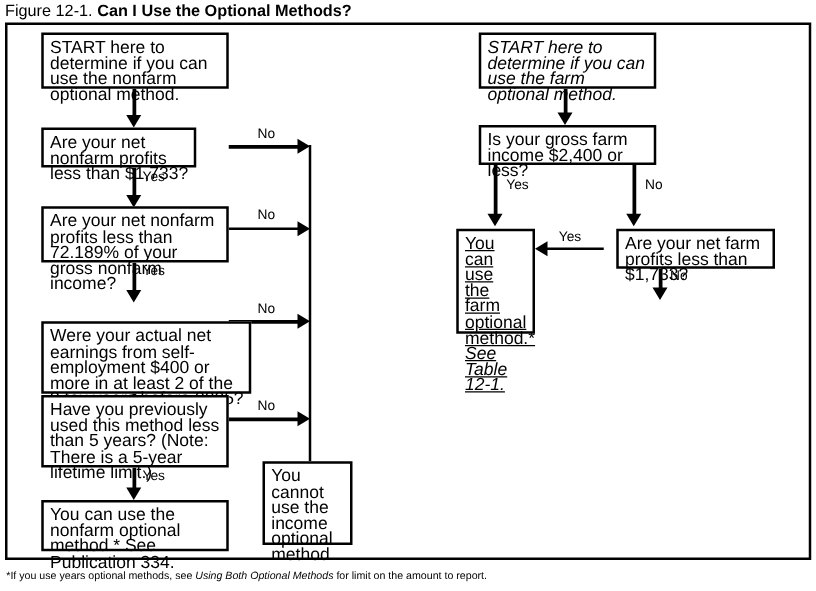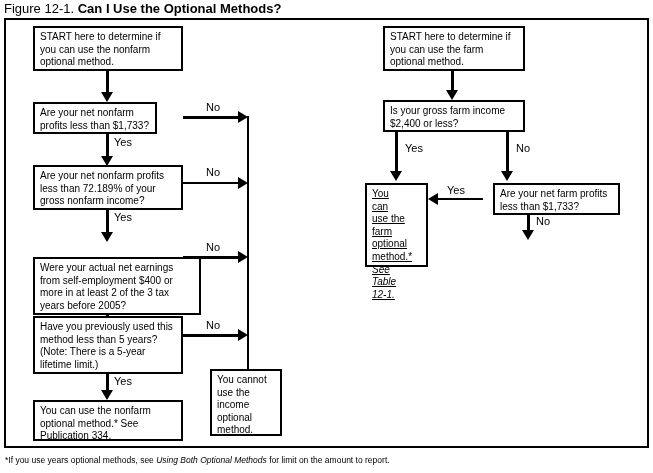--- a/index.html
+++ b/index.html
@@ -48,21 +48,21 @@
     box-sizing: border-box;
     background: #ffffff;
   }
 
   
   .flow-box {
     position: absolute;
     border: 2px solid #000000;
     box-sizing: border-box;
     background: #ffffff;
-    font-size: 10px;
+    font-size: 14px;
     line-height: 12.6px;
     padding: 3px 4px 2px 5px;
     z-index: 3;
   }
   .flow-box i {
     font-style: italic;
   }
 
   
   .vline {
@@ -185,21 +185,21 @@
   <div class="vline" style="left:106px; top:374px; height:22px;"></div>
   <div class="arrow-down" style="left:101px; top:390px;"></div>
   <div class="branch-label" style="left:114px; top:375px;">Yes</div>
 
   <div class="flow-box" style="left:33px; top:400px; width:150px; height:41px;">You can use the nonfarm optional method.* See Publication 334.</div>
 
   <div class="vline thin" style="left:247px; top:116px; height:253px;"></div>
 
   <div class="flow-box" style="left:210px; top:369px; width:72px; height:67px;">You cannot use the income optional method.</div>
 
-  <div class="flow-box" style="left:383px; top:26px; width:142px; height:45px;">START here to determine if you can use the farm optional method.</div>
+  <div class="flow-box" style="left:383px; top:26px; width:142px; height:45px;font-style:italic;">START here to determine if you can use the farm optional method.</div>
 
   <div class="vline" style="left:451px; top:71px; height:22px;"></div>
   <div class="arrow-down" style="left:446px; top:90px;"></div>
 
   <div class="flow-box" style="left:383px; top:100px; width:142px; height:32px;">Is your gross farm income $2,400 or less?</div>
 
   <div class="vline" style="left:395px; top:132px; height:42px;"></div>
   <div class="arrow-down" style="left:390px; top:171px;"></div>
   <div class="branch-label" style="left:405px; top:142px;">Yes</div>
 

